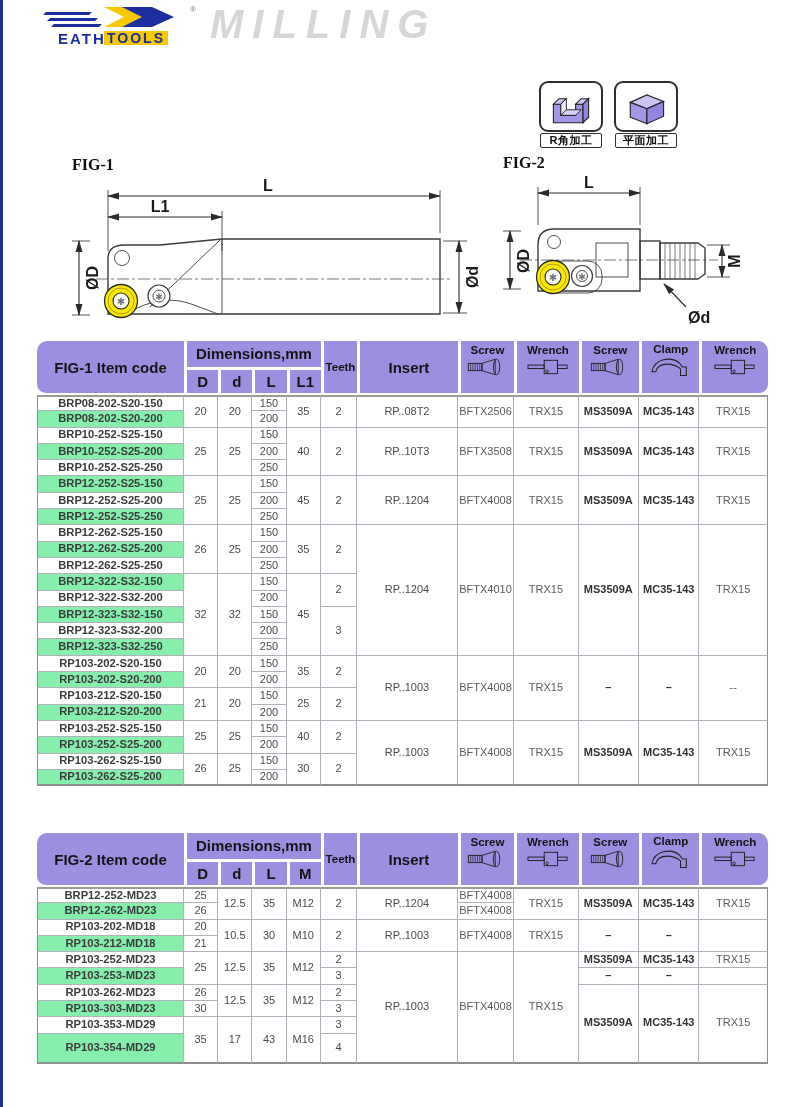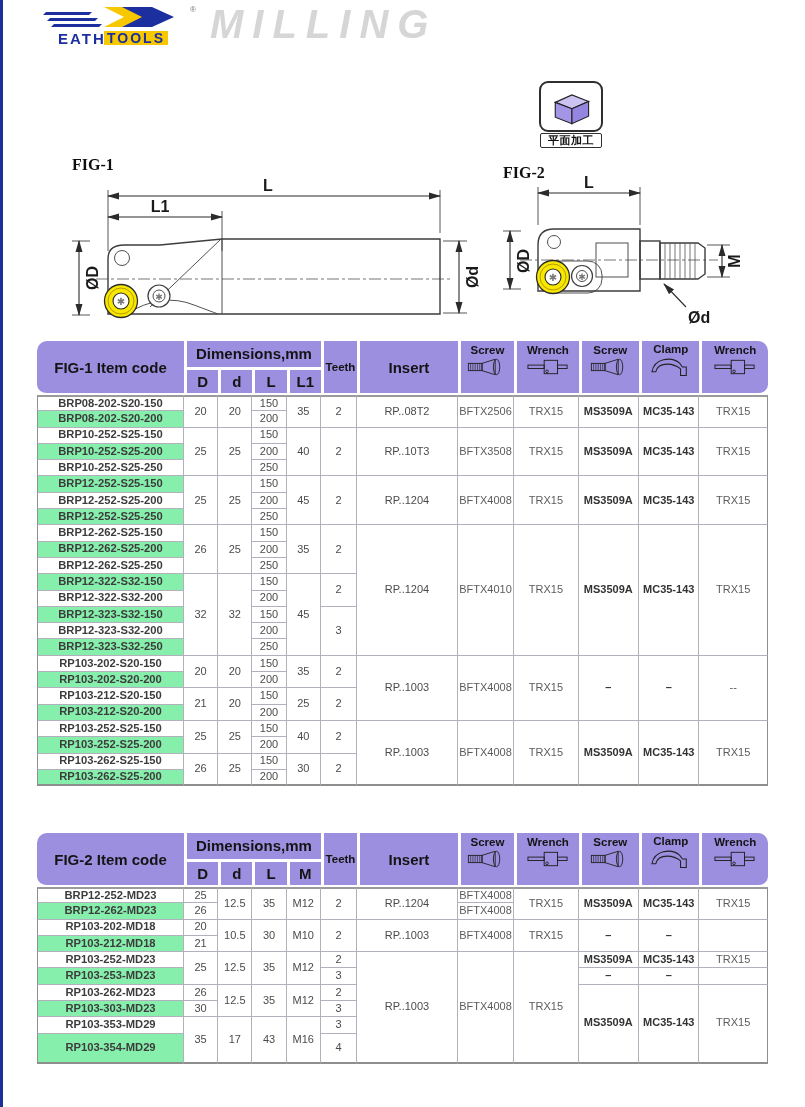--- a/index.html
+++ b/index.html
@@ -28,21 +28,21 @@
   .proc-label {
     margin-top:1px; width:62px; height:15px; line-height:13px;
     border:1.5px solid #2f2f2f; border-radius:2px;
     font-size:11px; font-weight:bold; color:#111; text-align:center;
     letter-spacing:0.5px;
   }
 
   
   .fig-label { position:absolute; font-family:"Liberation Serif", serif; font-weight:bold; font-size:16px; color:#101010; }
   #fig1-label { left:72px; top:156px; }
-  #fig2-label { left:503px; top:164px; }
+  #fig2-label { left:503px; top:154px; }
   .fig-svg { position:absolute; }
   #fig1-svg { left:60px; top:155px; }
   #fig2-svg { left:490px; top:155px; }
   .dim { stroke:#2b2b2b; stroke-width:1.1; }
   .ext { stroke:#2b2b2b; stroke-width:0.8; }
   .out { stroke:#3d3d3d; stroke-width:1.4; fill:none; }
   .thin { stroke:#3d3d3d; stroke-width:0.9; fill:none; }
   .dimtxt { font-family:"Liberation Sans", sans-serif; font-size:16px; font-weight:bold; fill:#1a1a1a; }
 
   
@@ -93,20 +93,33 @@
   <polygon points="80,4 110,4 132,14 110,24 80,24 100,14" fill="#1c2f9e"></polygon>
   <text x="16" y="41" font-size="15" font-weight="bold" fill="#1c2f9e" letter-spacing="2">EATH</text>
   <rect x="62" y="28" width="64" height="14" fill="#f7c800"></rect>
   <text x="94" y="40" font-size="14" font-weight="bold" fill="#1c2f9e" letter-spacing="2" text-anchor="middle">TOOLS</text>
   <text x="148" y="9" font-size="8" fill="#777">®</text>
 </svg>
 
 <div class="page-title">MILLING</div>
 
 <div class="proc-row">
+  <div class="proc">
+    <div class="proc-box">
+      <svg width="50" height="40" viewBox="0 0 54 42">
+        <path d="M8,18 L8,38 L40,38 L40,18 L32,18 L32,30 L16,30 L16,18 Z" fill="#a495e6" stroke="#222" stroke-width="1.2"></path>
+        <path d="M8,18 L14,12 L22,12 L16,18 Z" fill="#cdc3f2" stroke="#222" stroke-width="1.1"></path>
+        <path d="M32,18 L38,12 L46,12 L40,18 Z" fill="#cdc3f2" stroke="#222" stroke-width="1.1"></path>
+        <path d="M16,18 L22,12 L22,24 L16,30 Z" fill="#efeafb" stroke="#222" stroke-width="1"></path>
+        <path d="M16,30 L22,24 L38,24 L32,30 Z" fill="#d8d0f5" stroke="#222" stroke-width="1"></path>
+        <path d="M40,18 L46,12 L46,32 L40,38 Z" fill="#9486e0" stroke="#222" stroke-width="1.2"></path>
+      </svg>
+    </div>
+    <div class="proc-label">R角加工</div>
+  </div>
   <div class="proc">
     <div class="proc-box">
       <svg width="50" height="40" viewBox="0 0 54 42">
         <path d="M10,16 L28,8 L46,15 L28,23 Z" fill="#cdc3f2" stroke="#222" stroke-width="1.2"></path>
         <path d="M10,16 L28,23 L28,39 L10,32 Z" fill="#a495e6" stroke="#222" stroke-width="1.2"></path>
         <path d="M28,23 L46,15 L46,31 L28,39 Z" fill="#9486e0" stroke="#222" stroke-width="1.2"></path>
       </svg>
     </div>
     <div class="proc-label">平面加工</div>
   </div>

